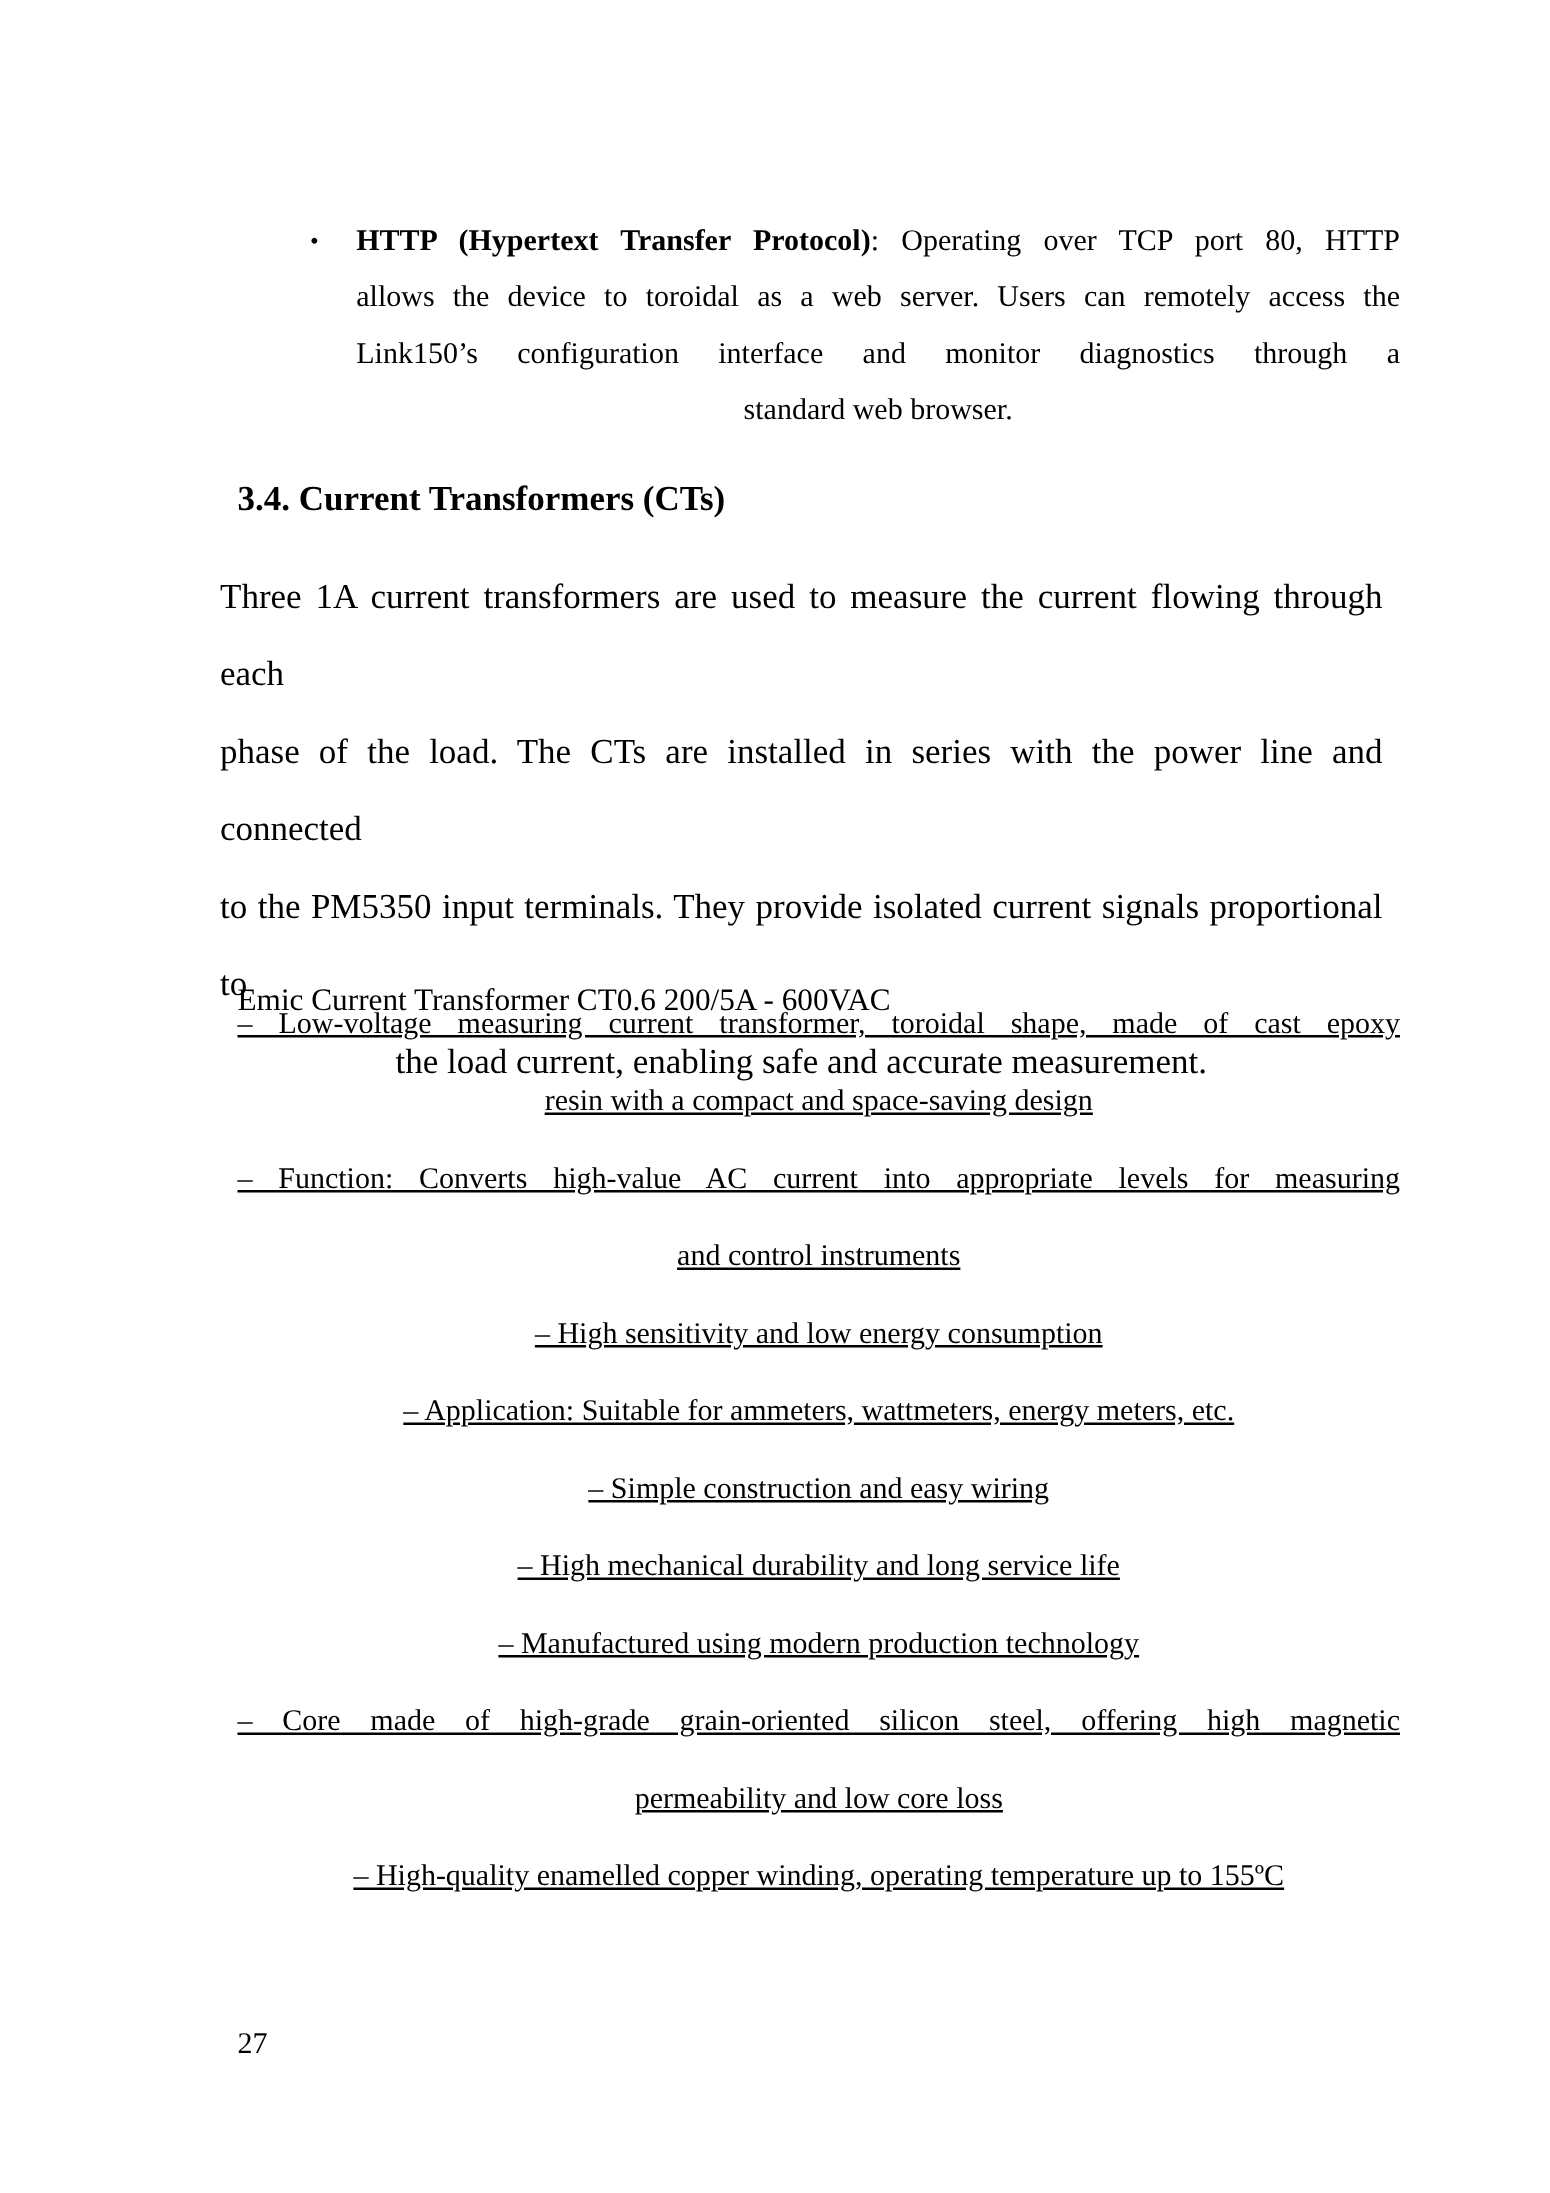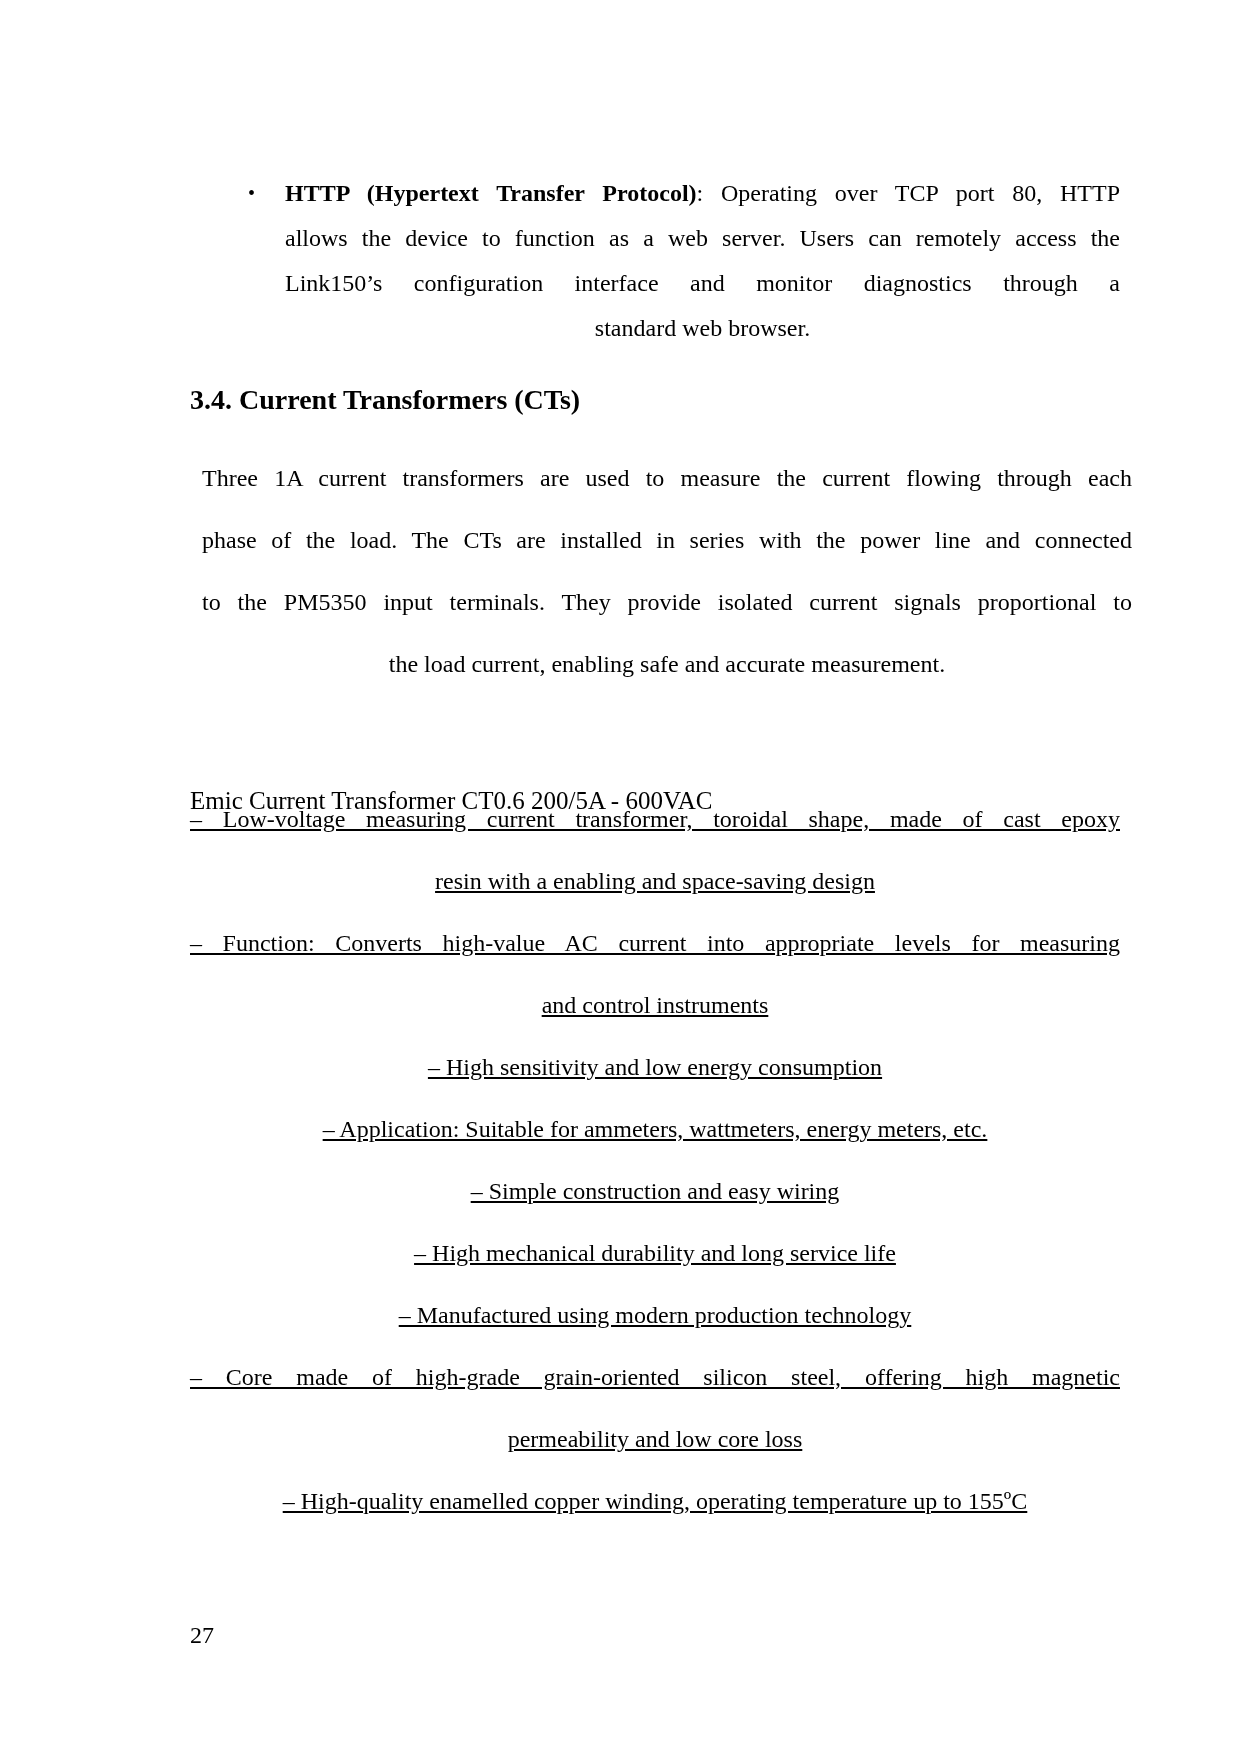--- a/index.html
+++ b/index.html
@@ -35,23 +35,23 @@
   .section-heading {
     position: absolute;
     left: 190px; top: 380px;
     width: 930px;
     font-size: 28px; font-weight: bold; line-height: 40px;
   }
 
   
   .para {
     position: absolute;
-    left: 202px; top: 447px;
+    left: 176px; top: 447px;
     width: 930px;
-    font-size: 24px; line-height: 62px;
+    font-size: 28px; line-height: 62px;
   }
 
   
   .subheading {
     position: absolute;
     left: 190px; top: 770px;
     width: 930px;
     font-size: 25px; font-weight: normal; line-height: 62px;
   }
 
@@ -73,39 +73,39 @@
 </style>
 </head>
 <body>
 
 <div class="page">
 
   <span class="bullet-marker">•</span>
 
   <div class="bullet-text">
     <div class="line j"><span class="bold">HTTP (Hypertext Transfer Protocol)</span><span>: Operating over TCP port 80, HTTP</span></div>
-    <div class="line j">allows the device to function as a web server. Users can remotely access the</div>
+    <div class="line j">allows the device to toroidal as a web server. Users can remotely access the</div>
     <div class="line j">Link150’s configuration interface and monitor diagnostics through a</div>
     <div class="line l">standard web browser.</div>
   </div>
 
   <h2 class="section-heading" style="margin:0">3.4. Current Transformers (CTs)</h2>
 
   <div class="para">
     <div class="line j">Three 1A current transformers are used to measure the current flowing through each</div>
     <div class="line j">phase of the load. The CTs are installed in series with the power line and connected</div>
     <div class="line j">to the PM5350 input terminals. They provide isolated current signals proportional to</div>
     <div class="line l">the load current, enabling safe and accurate measurement.</div>
   </div>
 
   <div class="subheading">Emic Current Transformer CT0.6 200/5A - 600VAC</div>
 
   <div class="spec-list">
     <div class="line j">– Low-voltage measuring current transformer, toroidal shape, made of cast epoxy</div>
-    <div class="line l">resin with a enabling and space-saving design</div>
+    <div class="line l">resin with a compact and space-saving design</div>
     <div class="line j">– Function: Converts high-value AC current into appropriate levels for measuring</div>
     <div class="line l">and control instruments</div>
     <div class="line l">– High sensitivity and low energy consumption</div>
     <div class="line l">– Application: Suitable for ammeters, wattmeters, energy meters, etc.</div>
     <div class="line l">– Simple construction and easy wiring</div>
     <div class="line l">– High mechanical durability and long service life</div>
     <div class="line l">– Manufactured using modern production technology</div>
     <div class="line j">– Core made of high-grade grain-oriented silicon steel, offering high magnetic</div>
     <div class="line l">permeability and low core loss</div>
     <div class="line l">– High-quality enamelled copper winding, operating temperature up to 155ºC</div>

